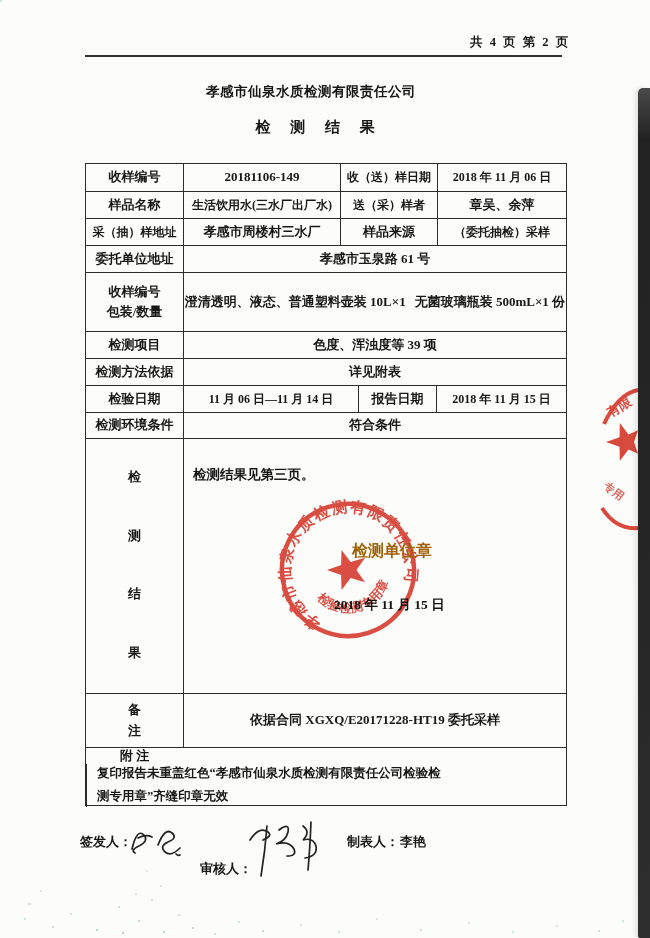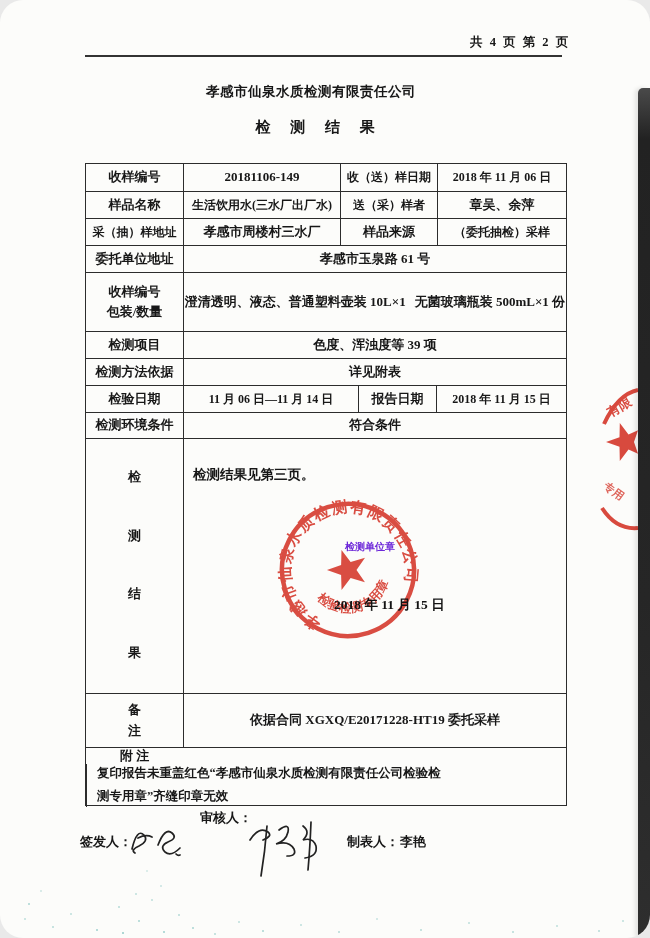--- a/index.html
+++ b/index.html
@@ -1,21 +1,21 @@
 <!DOCTYPE html>
 <html><head>
 <meta charset="utf-8">
 <style>
   * { box-sizing: border-box; margin: 0; padding: 0; }
   html,body { background:#e9e9e9; }
   .page {
     position: relative; width: 650px; height: 938px;
     background: #fcfcfa; overflow: hidden;
     font-family: "Liberation Serif", "DejaVu Serif", serif;
-    color: #171717; font-weight: 700; border-radius: 23px;
+    color: #171717; font-weight: 700;
   }
   
   .scan-edge {
     position:absolute; right:0; top:88px; width:12px; height:850px;
     background: linear-gradient(180deg,#4a4a4a 0%,#222 6%,#262626 60%,#2e2e2e 100%);
     border-radius: 5px 0 0 2px;
     box-shadow: -3px 0 4px rgba(0,0,0,0.10);
   }
   
   .page-info { position:absolute; left:470px; top:34px; font-size:12.5px; letter-spacing:2px; }
@@ -42,21 +42,21 @@
   .w-last{ flex:1; }
   .sm { font-size:12px; }
   .stack { flex-direction:row; justify-content:center; gap:9px; }
   .vlabel { flex-direction:column; justify-content:space-between; padding:30px 0 32px; }
   .vlabel span { display:block; }
   .lab2 { flex-direction:column; justify-content:center; gap:4px; }
   
   .result-cell { position:relative; display:block; flex:1; }
   .result-note { position:absolute; left:9px; top:28px; font-size:13.5px; }
   .seal-svg { position:absolute; left:89px; top:56px; width:150px; height:150px; }
-  .seal-caption { position:absolute; left:161px; top:102px; font-size:10px; color:#6d28d9; }
+  .seal-caption { position:absolute; left:168px; top:102px; font-size:16px; color:#a16207; }
   .seal-date    { position:absolute; left:150px; top:158px; font-size:13.5px; color:#131313; }
   
   .note-lines { flex-direction:column; align-items:flex-start; justify-content:flex-end;
                 padding:2px 10px; text-align:left; font-size:12.5px; gap:7px; }
   
   .sig-label { position:absolute; font-size:13px; }
   .sig1 { position:absolute; left:124px; top:822px; }
   .sig2 { position:absolute; left:245px; top:818px; }
   
   .edge-seal { position:absolute; right:12px; top:378px; width:38px; height:165px; opacity:.92; }
@@ -201,21 +201,21 @@
 
   <span class="sig-label" style="left:80px; top:833px;">签发人：</span>
   <svg class="sig1" width="62" height="44" viewBox="0 0 62 44">
     <g fill="none" stroke="#222" stroke-width="1.7" stroke-linecap="round">
       <path d="M8 27 Q13 6 20 13 Q25 19 15 24 Q6 28 11 31"></path>
       <path d="M14 16 Q22 12 28 15"></path>
       <path d="M34 23 Q41 5 48 11 Q54 16 44 20 Q35 24 41 30 Q47 35 56 26"></path>
       <path d="M52 32 q2 2 4 1"></path>
     </g>
   </svg>
-  <span class="sig-label" style="left:200px; top:809px;">审核人：</span>
+  <span class="sig-label" style="left:200px; top:860px;">审核人：</span>
   <svg class="sig2" width="88" height="66" viewBox="0 0 88 66">
     <g fill="none" stroke="#222" stroke-width="1.7" stroke-linecap="round">
       <path d="M5 22 Q14 8 23 14 Q28 18 18 22"></path>
       <path d="M22 8 Q20 34 16 58"></path>
       <path d="M34 12 Q45 4 43 14 Q41 23 31 26 Q44 22 49 31 Q52 38 42 38"></path>
       <path d="M58 8 Q66 14 58 22 Q68 19 71 28 Q73 38 60 40"></path>
       <path d="M66 4 Q65 30 63 52"></path>
     </g>
   </svg>
   <span class="sig-label" style="left:347px; top:833px;">制表人：</span>

